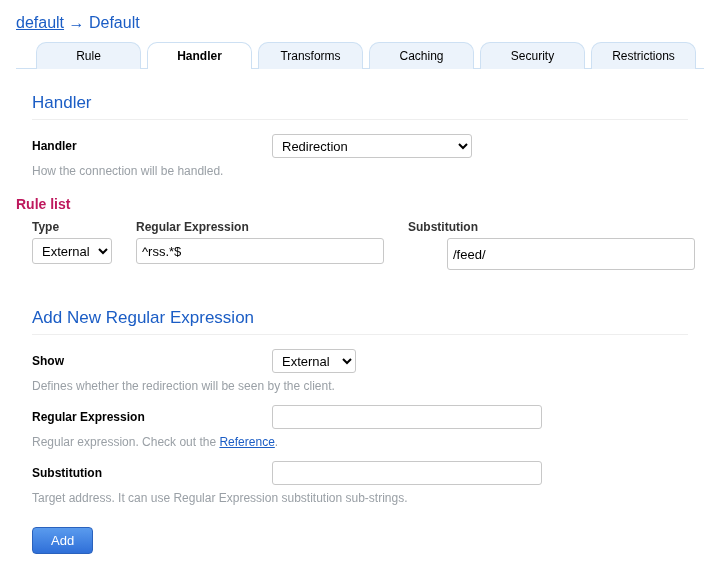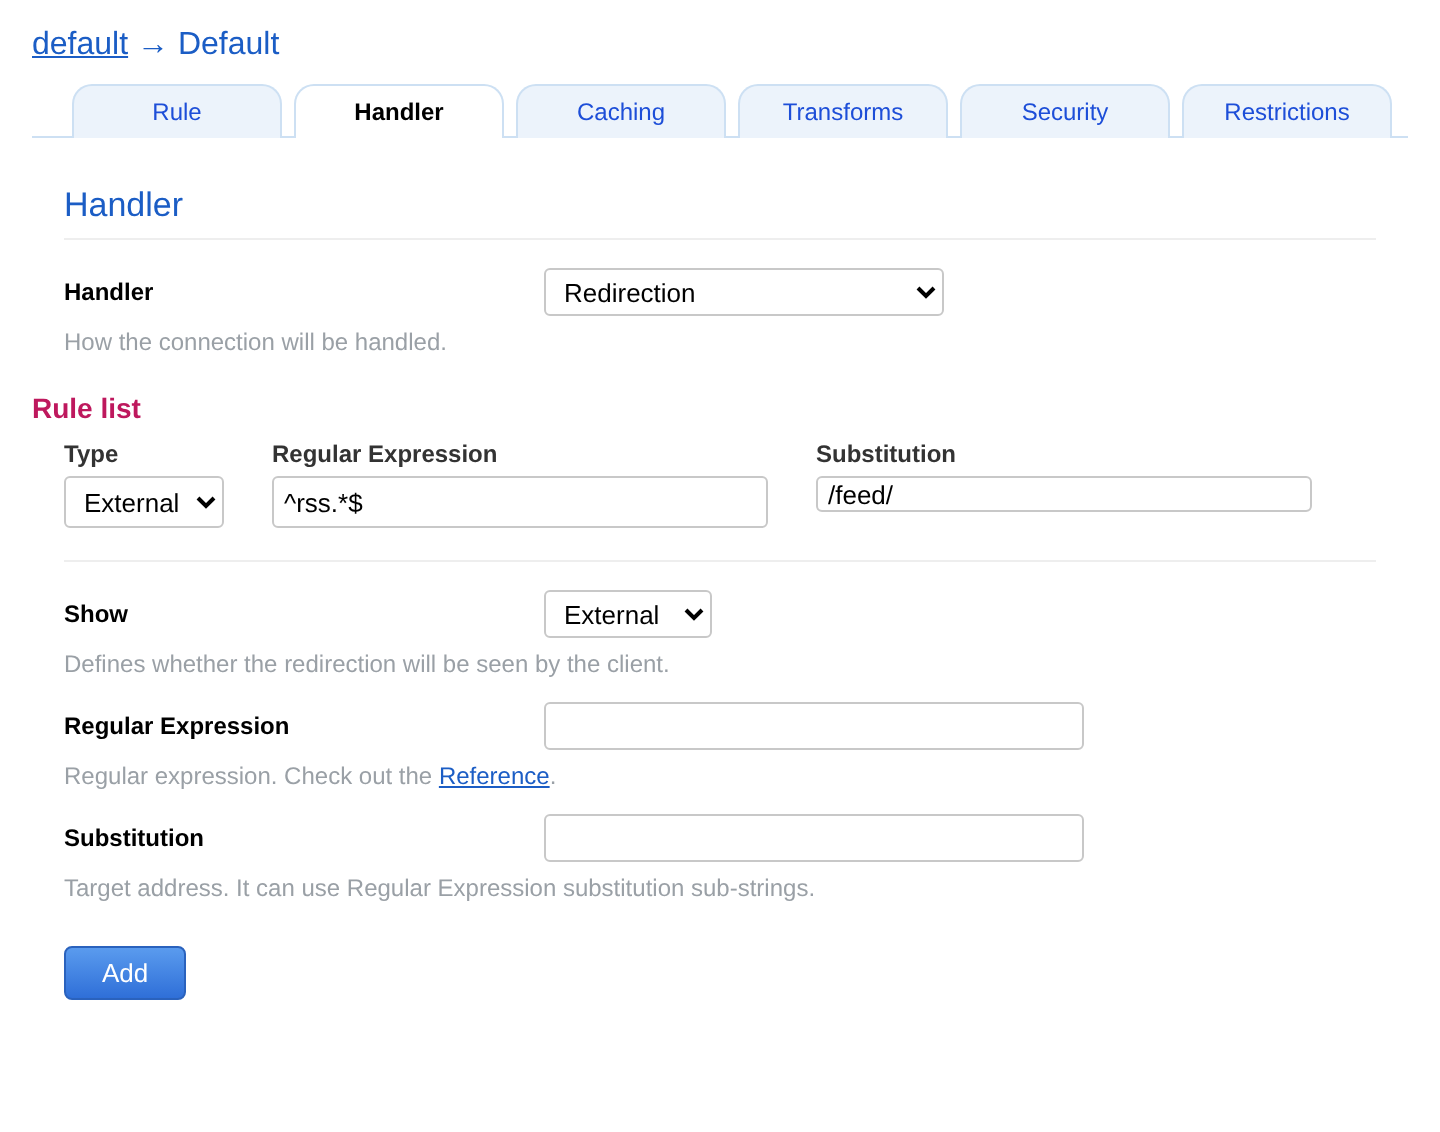--- a/index.html
+++ b/index.html
@@ -25,21 +25,21 @@
     gap: 6px;
     padding-left: 20px;
     align-items: flex-end;
   }
   .tab {
     flex: 0 0 auto;
     width: 105px;
     text-align: center;
     padding: 6px 10px;
     font-size: 12px;
-    color: #1d4ed8;
+    color: #000000;
     background: #ecf3fb;
     border: 1px solid #cde0f3;
     border-bottom: none;
     border-radius: 10px 10px 0 0;
     position: relative;
     cursor: pointer;
   }
   .tab.active {
     background: #fff;
     color: #000;
@@ -95,21 +95,21 @@
     font-weight: bold;
     font-size: 14px;
     margin: 18px 0 8px 0;
     color: #be185d;
   }
   .rule-table { display: flex; gap: 24px; }
   .rule-col { display: flex; flex-direction: column; }
   .rule-col label { font-weight: bold; font-size: 12px; margin-bottom: 4px; }
   .rule-col .type-sel { width: 80px; height: 26px; }
   .rule-col .re-in { width: 248px; height: 26px; }
-  .rule-col .sub-in { width: 248px; height: 18px; }
+  .rule-col .sub-in { width: 248px; height: 32px; margin-left: 39px; }
 
   .btn-add {
     margin-top: 10px;
     background: linear-gradient(to bottom, #5a9bee, #2f6fd8);
     border: 1px solid #2a62bd;
     color: #fff;
     font-size: 13px;
     padding: 5px 18px;
     border-radius: 4px;
     cursor: pointer;
@@ -120,22 +120,22 @@
 
 <div class="breadcrumb">
   <a href="#">default</a>
   <span class="arrow"> → </span>
   <span class="bc2">Default</span>
 </div>
 
 <div class="tabs">
   <div class="tab">Rule</div>
   <div class="tab active">Handler</div>
+  <div class="tab">Transforms</div>
   <div class="tab">Caching</div>
-  <div class="tab">Transforms</div>
   <div class="tab">Security</div>
   <div class="tab">Restrictions</div>
 </div>
 <div class="tabline"></div>
 
 <div class="panel">
   <div class="section-title">Handler</div>
   <hr class="hr">
   <div class="row">
     <div class="lbl">Handler</div>
@@ -160,20 +160,21 @@
       <input type="text" class="re-in" value="^rss.*$" style="">
     </div>
     <div class="rule-col">
       <label>Substitution</label>
       <input type="text" class="sub-in" value="/feed/" style="">
     </div>
   </div>
 </div>
 
 <div class="panel">
+  <div class="section-title" style="margin-top:28px">Add New Regular Expression</div>
   <hr class="hr">
 
   <div class="row">
     <div class="lbl">Show</div>
     <select class="sel-narrow">
       <option>External</option>
     </select>
   </div>
   <div class="help">Defines whether the redirection will be seen by the client.</div>
 

